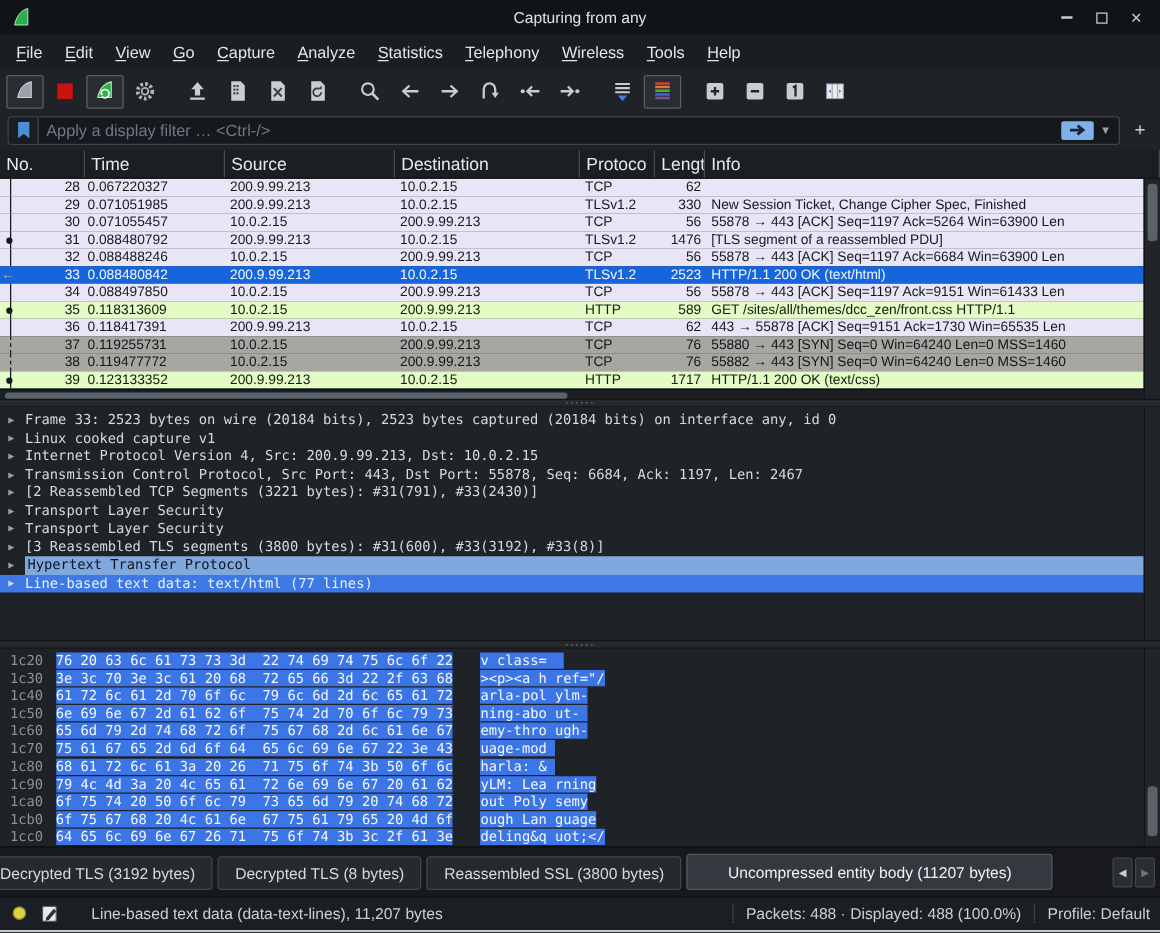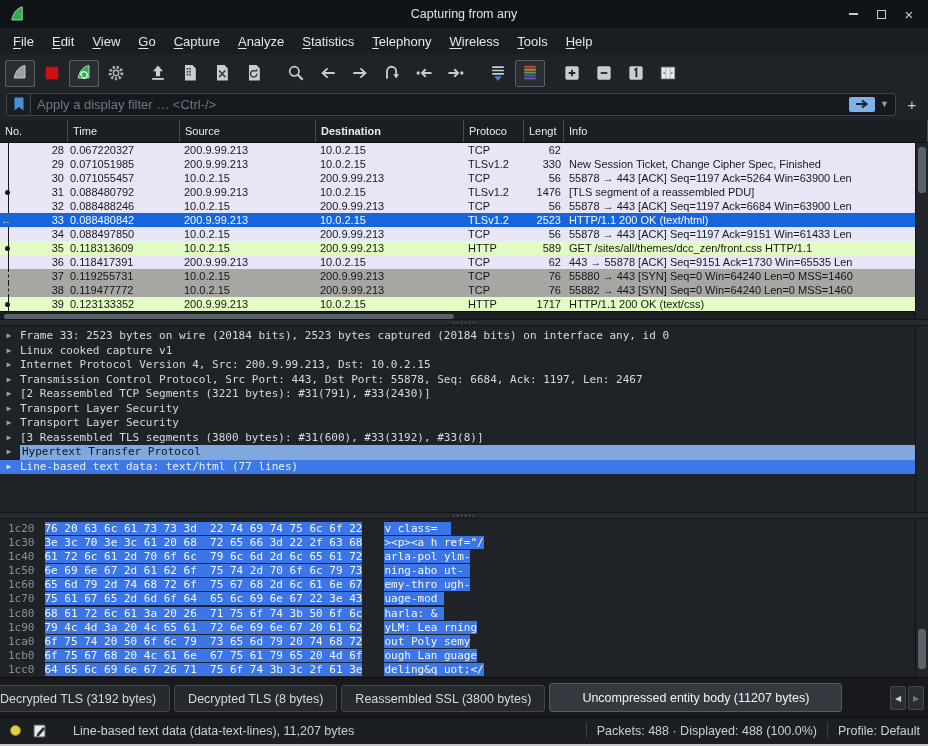--- a/index.html
+++ b/index.html
@@ -33,33 +33,33 @@
   .filterwrap { flex:1; height:23px; display:flex; align-items:center; background:#15181c; border:1px solid #40454c; border-radius:3px; overflow:hidden; }
   .bookmark-box { width:24px; height:100%; display:flex; align-items:center; justify-content:center; border-right:1px solid #40454c; background:#1a1e22; }
   .filterwrap input { flex:1; background:transparent; border:none; outline:none; font-family:Liberation Sans, sans-serif; font-size:13px; color:#c6cad0; padding:0 6px; }
   .filterwrap input::placeholder { color:#6e7886; }
   .applybtn { width:26px; height:15px; background:#7fb0ea; border-radius:2px; margin-right:3px; display:flex; align-items:center; justify-content:center; }
   .applybtn svg{ width:14px; height:10px; }
   .fcaret { color:#9aa0a8; font-size:9px; padding:0 6px 0 2px; }
   .addbtn { width:20px; height:20px; margin-left:6px; color:#c8cdd3; font-size:15px; display:flex; align-items:center; justify-content:center; }
   
   .plist { position:relative; height:199px; background:#17191d; }
-  .phead { height:23px; background:#1b1f24; display:flex; align-items:center; font-size:11px; color:#e8eaee; border-bottom:1px solid #0d0f11; }
+  .phead { height:23px; background:#1b1f24; display:flex; align-items:center; font-size:14px; color:#e8eaee; border-bottom:1px solid #0d0f11; }
   .phead .hc { height:100%; display:flex; align-items:center; padding-left:5px; border-right:1px solid #454a51; overflow:hidden; white-space:nowrap; flex:none; }
   .prows { position:relative; height:168px; overflow:hidden; margin-right:13px; }
   .prow { position:relative; display:flex; height:14px; line-height:14px; font-family:Liberation Sans, sans-serif; font-size:11px; white-space:nowrap; }
   .prow .c { overflow:hidden; flex:none; }
   .c-no   { width:68px;  text-align:right; padding-right:4px; }
   .c-time { width:112px; padding-left:2px; }
   .c-src  { width:136px; padding-left:4px; }
   .c-dst  { width:148px; padding-left:4px; }
   .c-prot { width:60px;  padding-left:4px; }
   .c-len  { width:40px;  text-align:right; padding-right:3px; }
   .c-info { flex:1 !important; padding-left:5px; }
-  .h-no{width:68px;} .h-time{width:112px;} .h-src{width:136px;} .h-dst{width:148px;font-weight:bold;} .h-prot{width:60px;} .h-len{width:40px;} .h-info{flex:1 !important;}
+  .h-no{width:68px;} .h-time{width:112px;} .h-src{width:136px;} .h-dst{width:148px;} .h-prot{width:60px;} .h-len{width:40px;} .h-info{flex:1 !important;}
   .r-tcp  { background:#e7e5f6; color:#17181d; }
   .r-http { background:#e3fbc5; color:#141a0c; }
   .r-syn  { background:#a8a6a3; color:#141517; }
   .r-sel  { background:#1765dd; color:#f4f7fc; }
   .gut { position:absolute; left:0; top:0; bottom:0; width:16px; }
   .gline  { position:absolute; left:8px; top:0; bottom:0; border-left:1px solid #16181c; }
   .gline.dash { border-left-style:dashed; }
   .gdot { position:absolute; left:5px; top:4.5px; width:5px; height:5px; border-radius:50%; background:#16181c; }
   .garrow { position:absolute; left:1px; top:0; font-size:11px; color:#cdb98b; line-height:14px; }
   .hscroll { position:absolute; left:0; right:13px; bottom:0; height:8px; background:#1b1e22; border-top:1px solid #0d0f11; }

